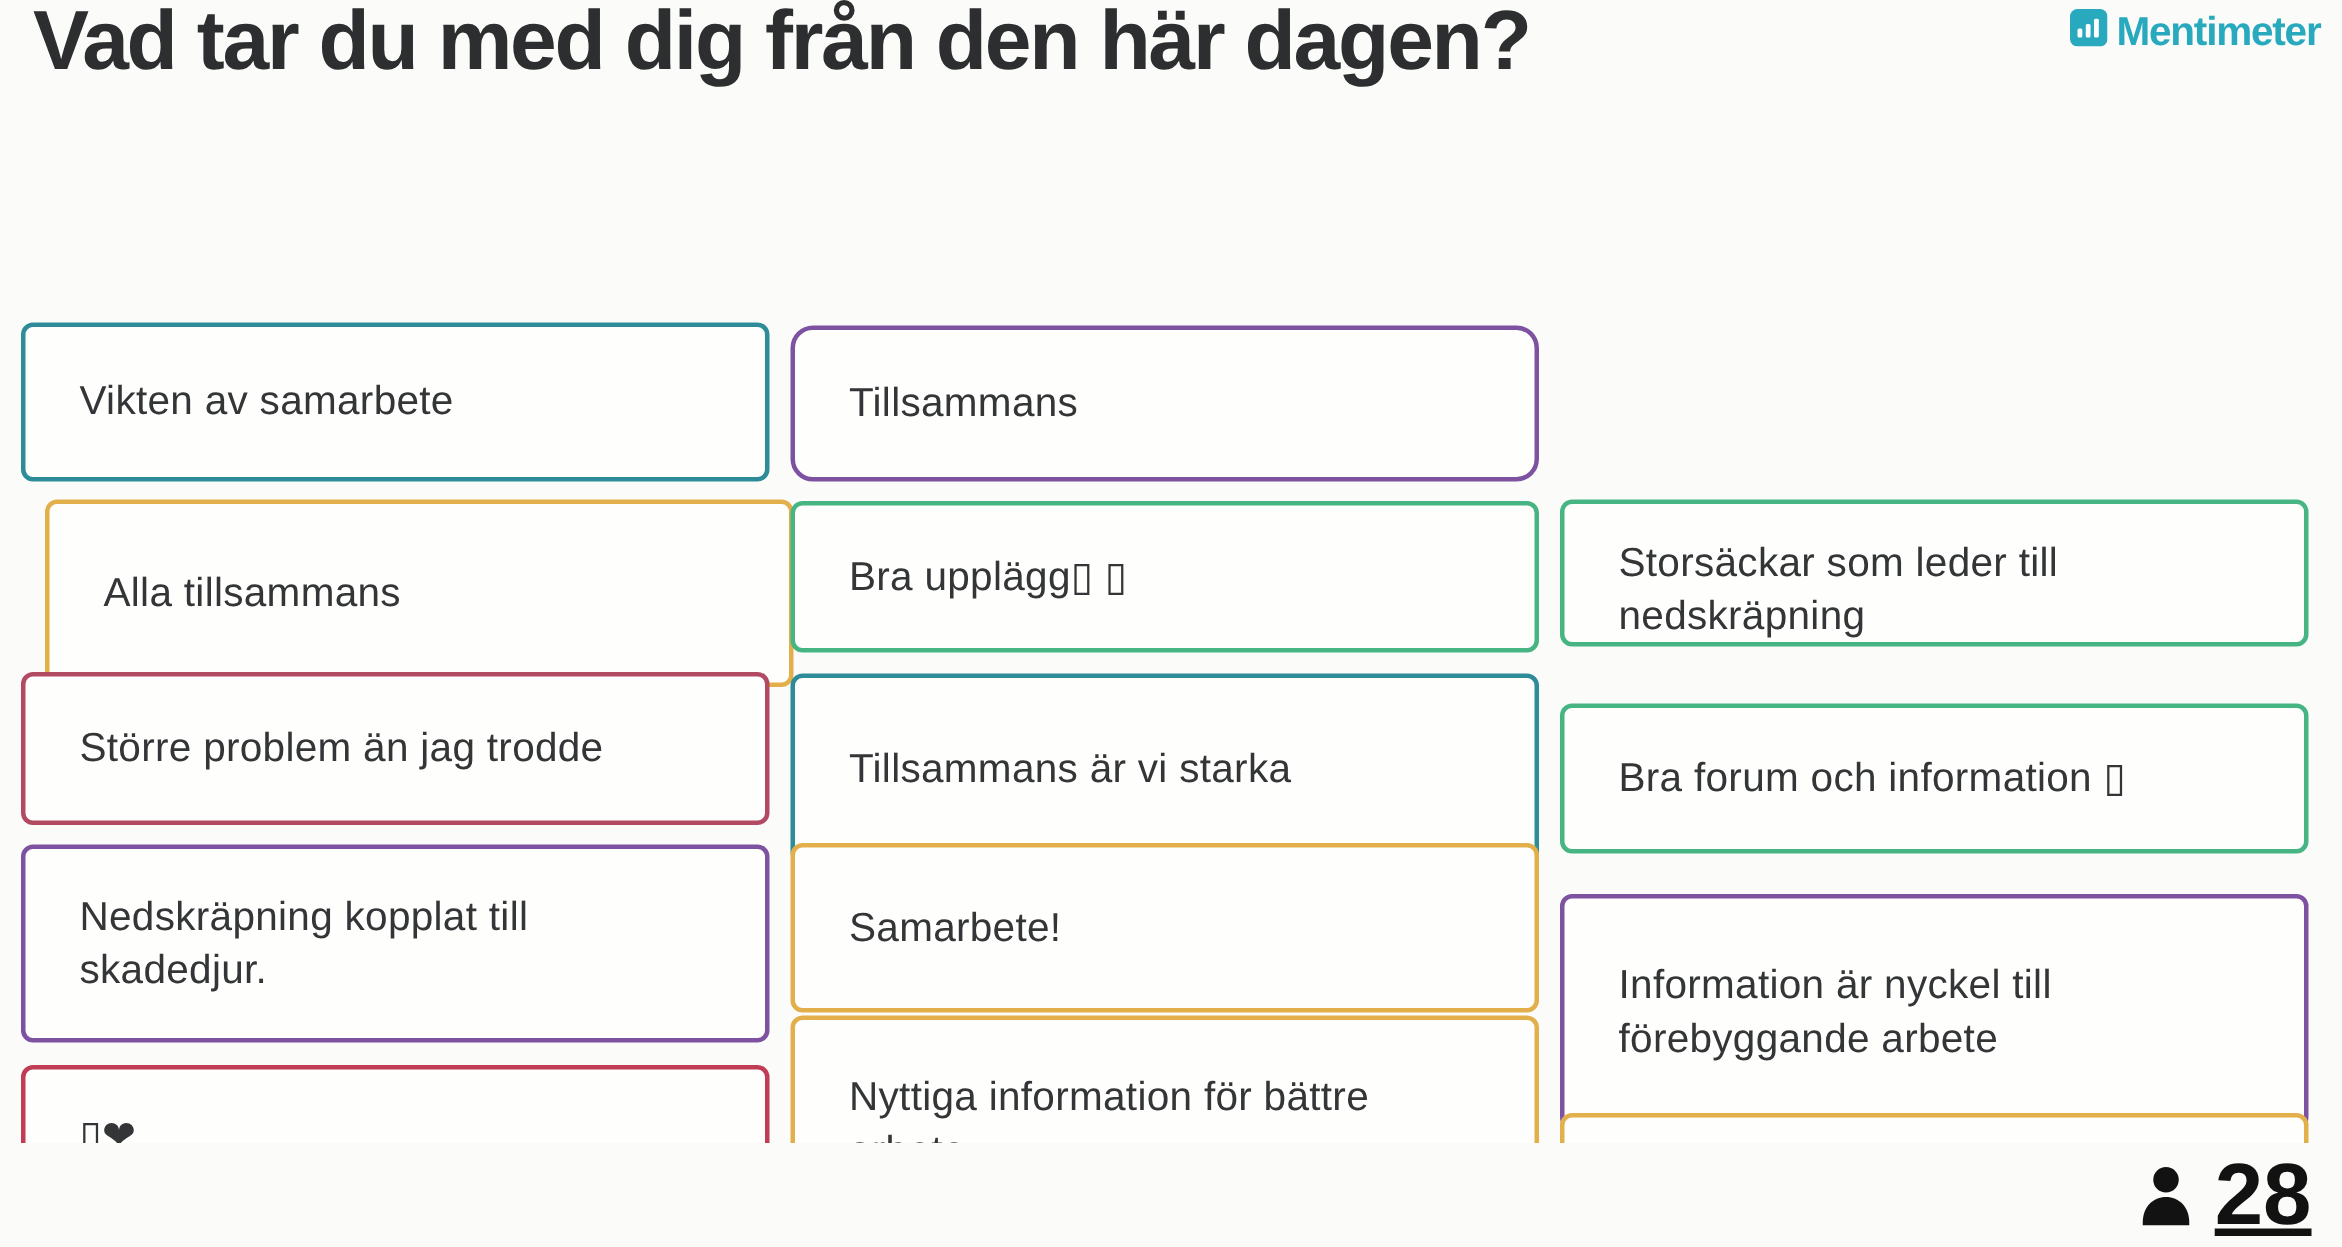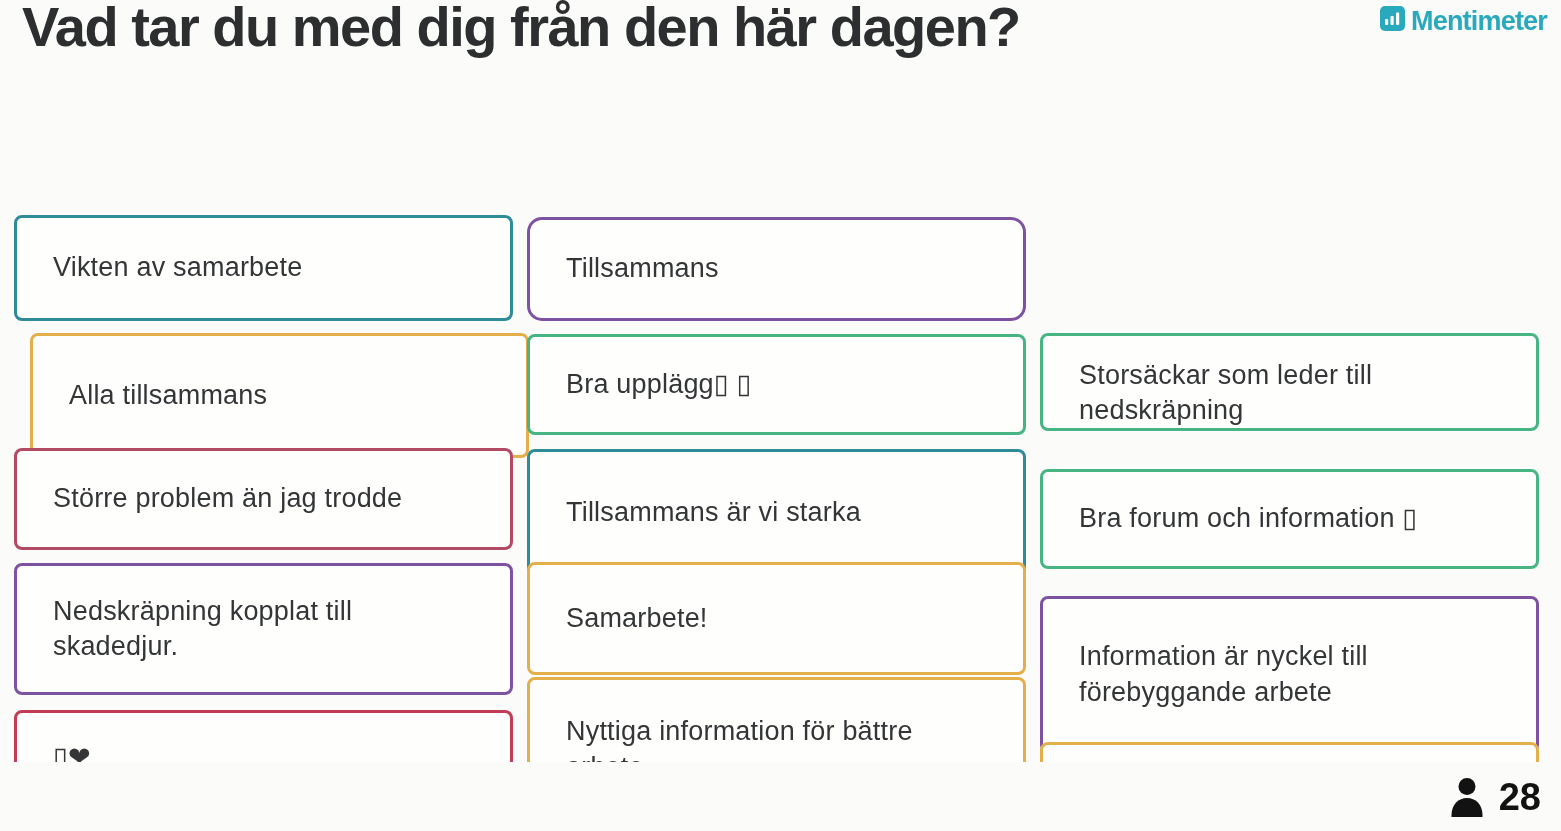--- a/index.html
+++ b/index.html
@@ -32,21 +32,21 @@
   .card-text{
     font-size:27px;color:#333537;line-height:1.3;
     letter-spacing:0.2px;
   }
   .footer{
     position:absolute;left:0;top:762px;width:1561px;height:69px;
     background:#FBFBF9;z-index:5;
     display:flex;align-items:center;justify-content:flex-end;
     gap:14px;padding-right:20px;box-sizing:border-box;
   }
-  .count{font-size:38px;font-weight:700;color:#121212;line-height:1;}
+  .count{font-size:58px;font-weight:700;color:#121212;line-height:1;text-decoration:underline;}
 </style>
 </head>
 <body>
 
 <div class="slide">
 
   <h1 class="title">Vad tar du med dig från den här dagen?</h1>
 
   <div class="logo">
     <svg width="25" height="25" viewBox="0 0 25 25">

